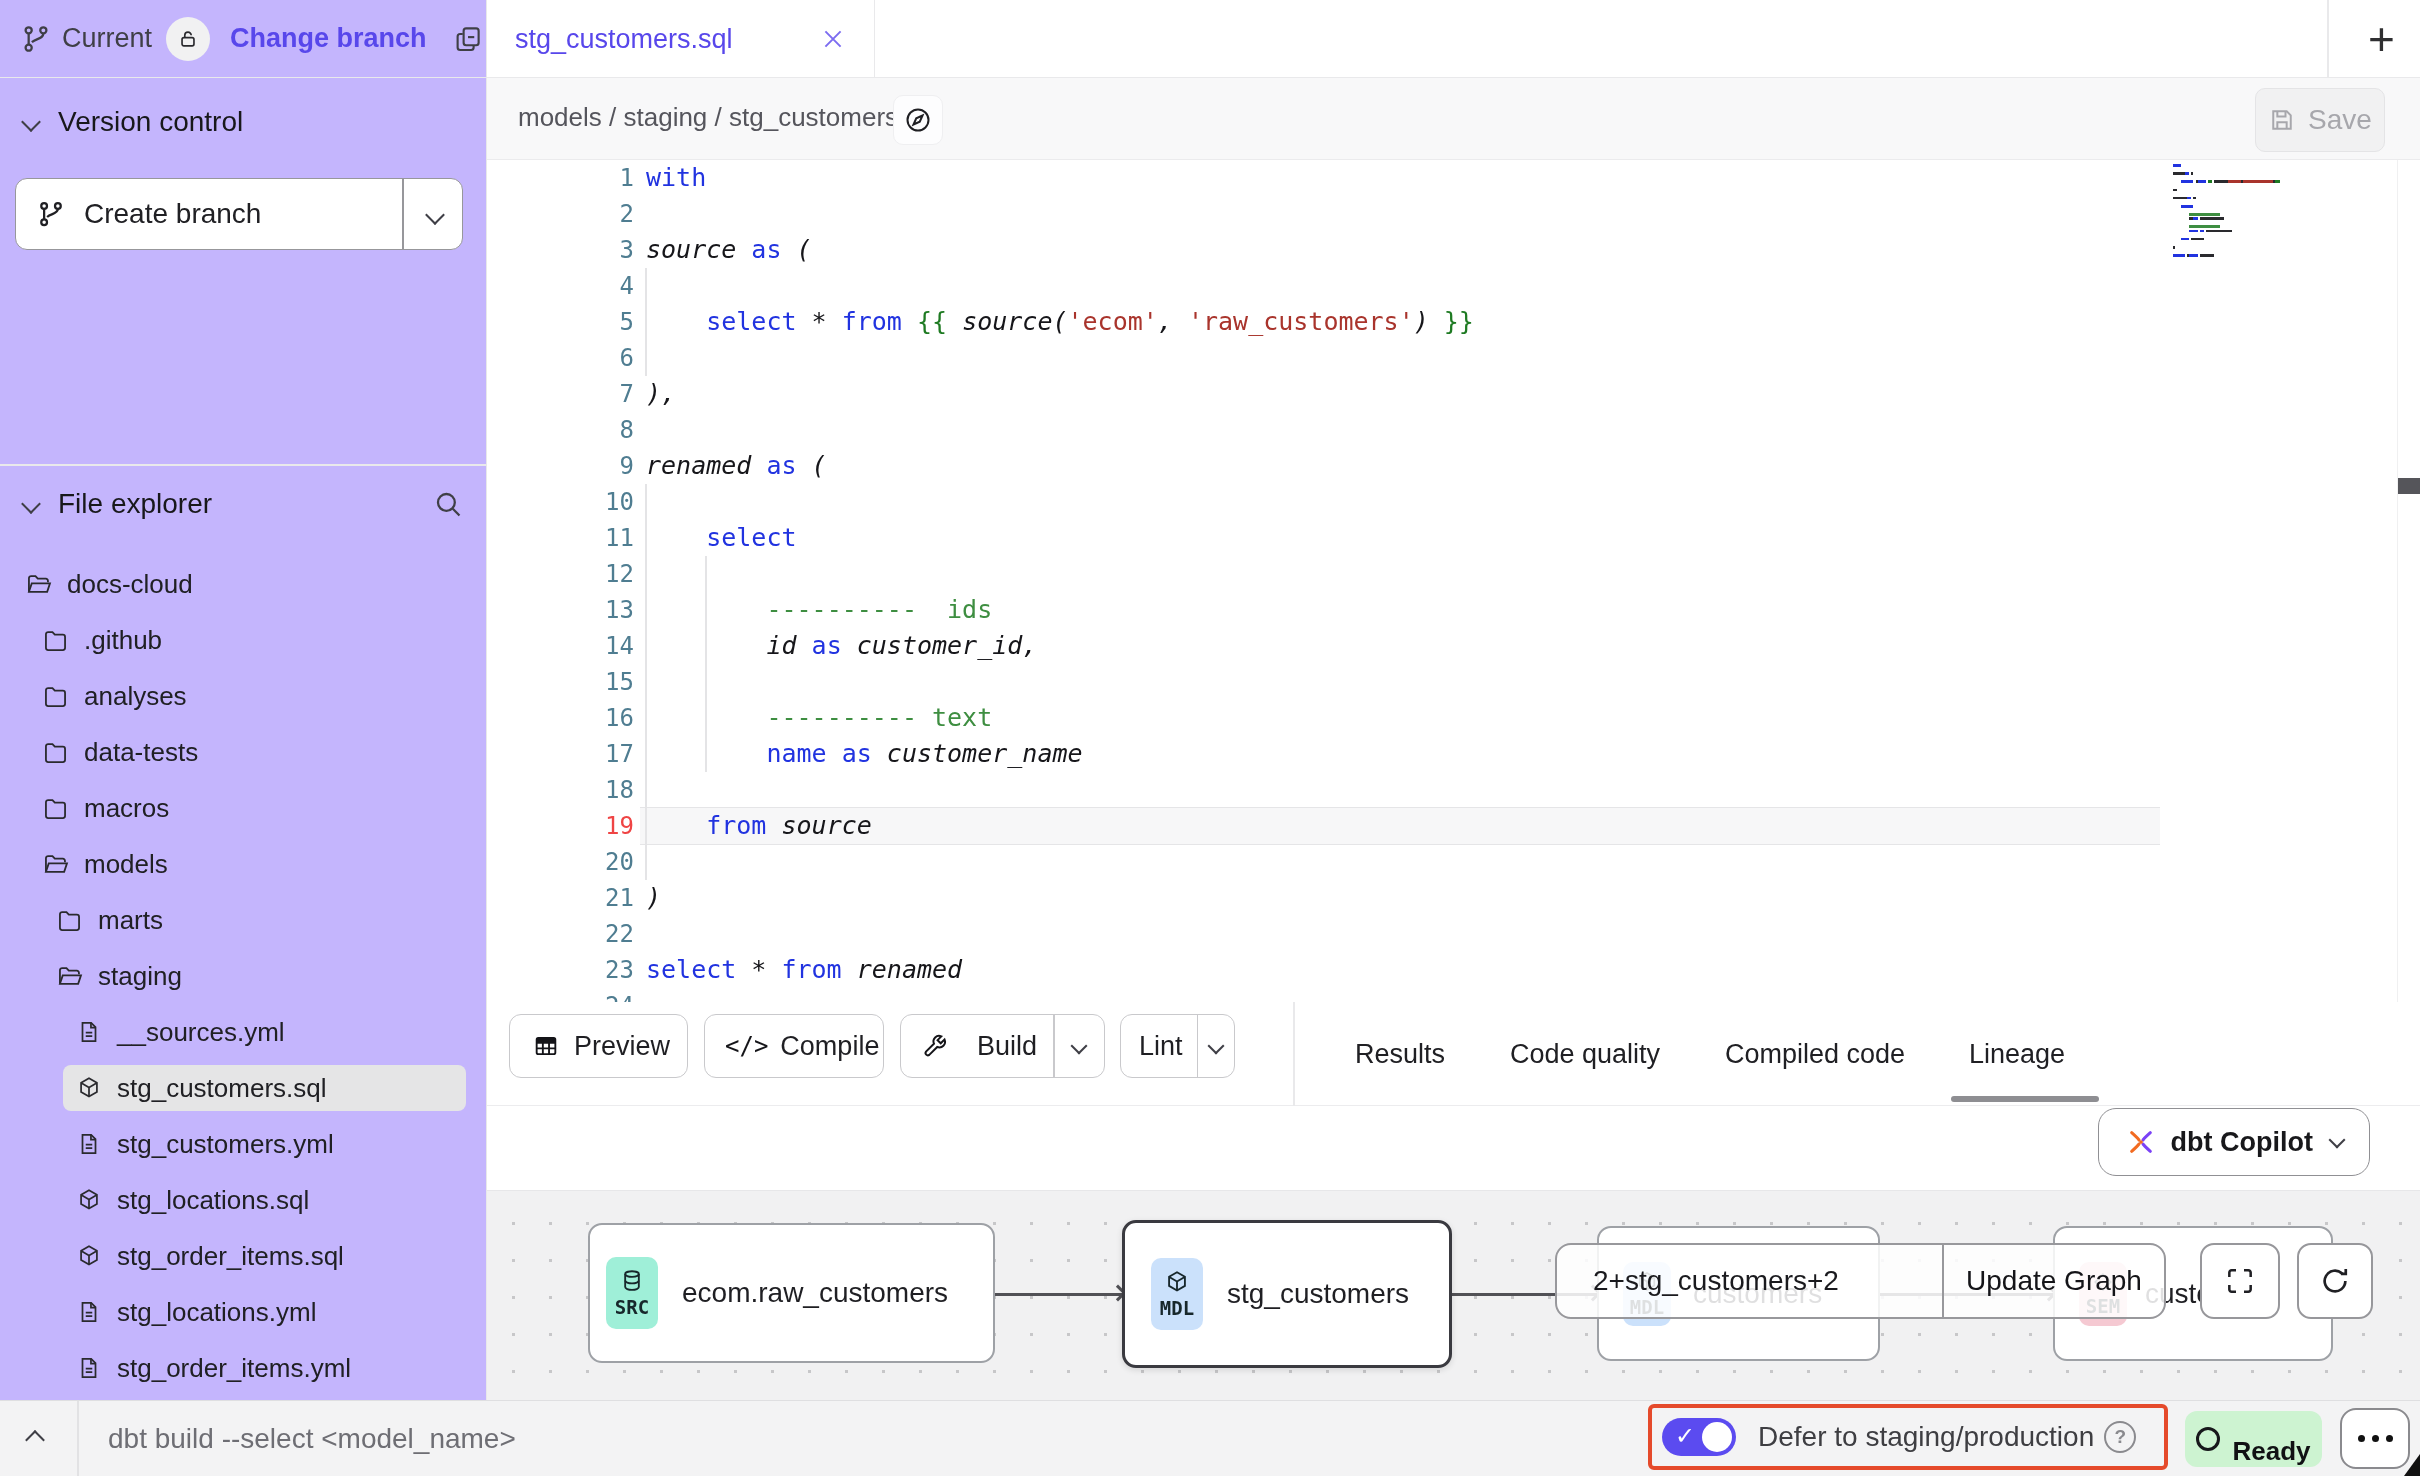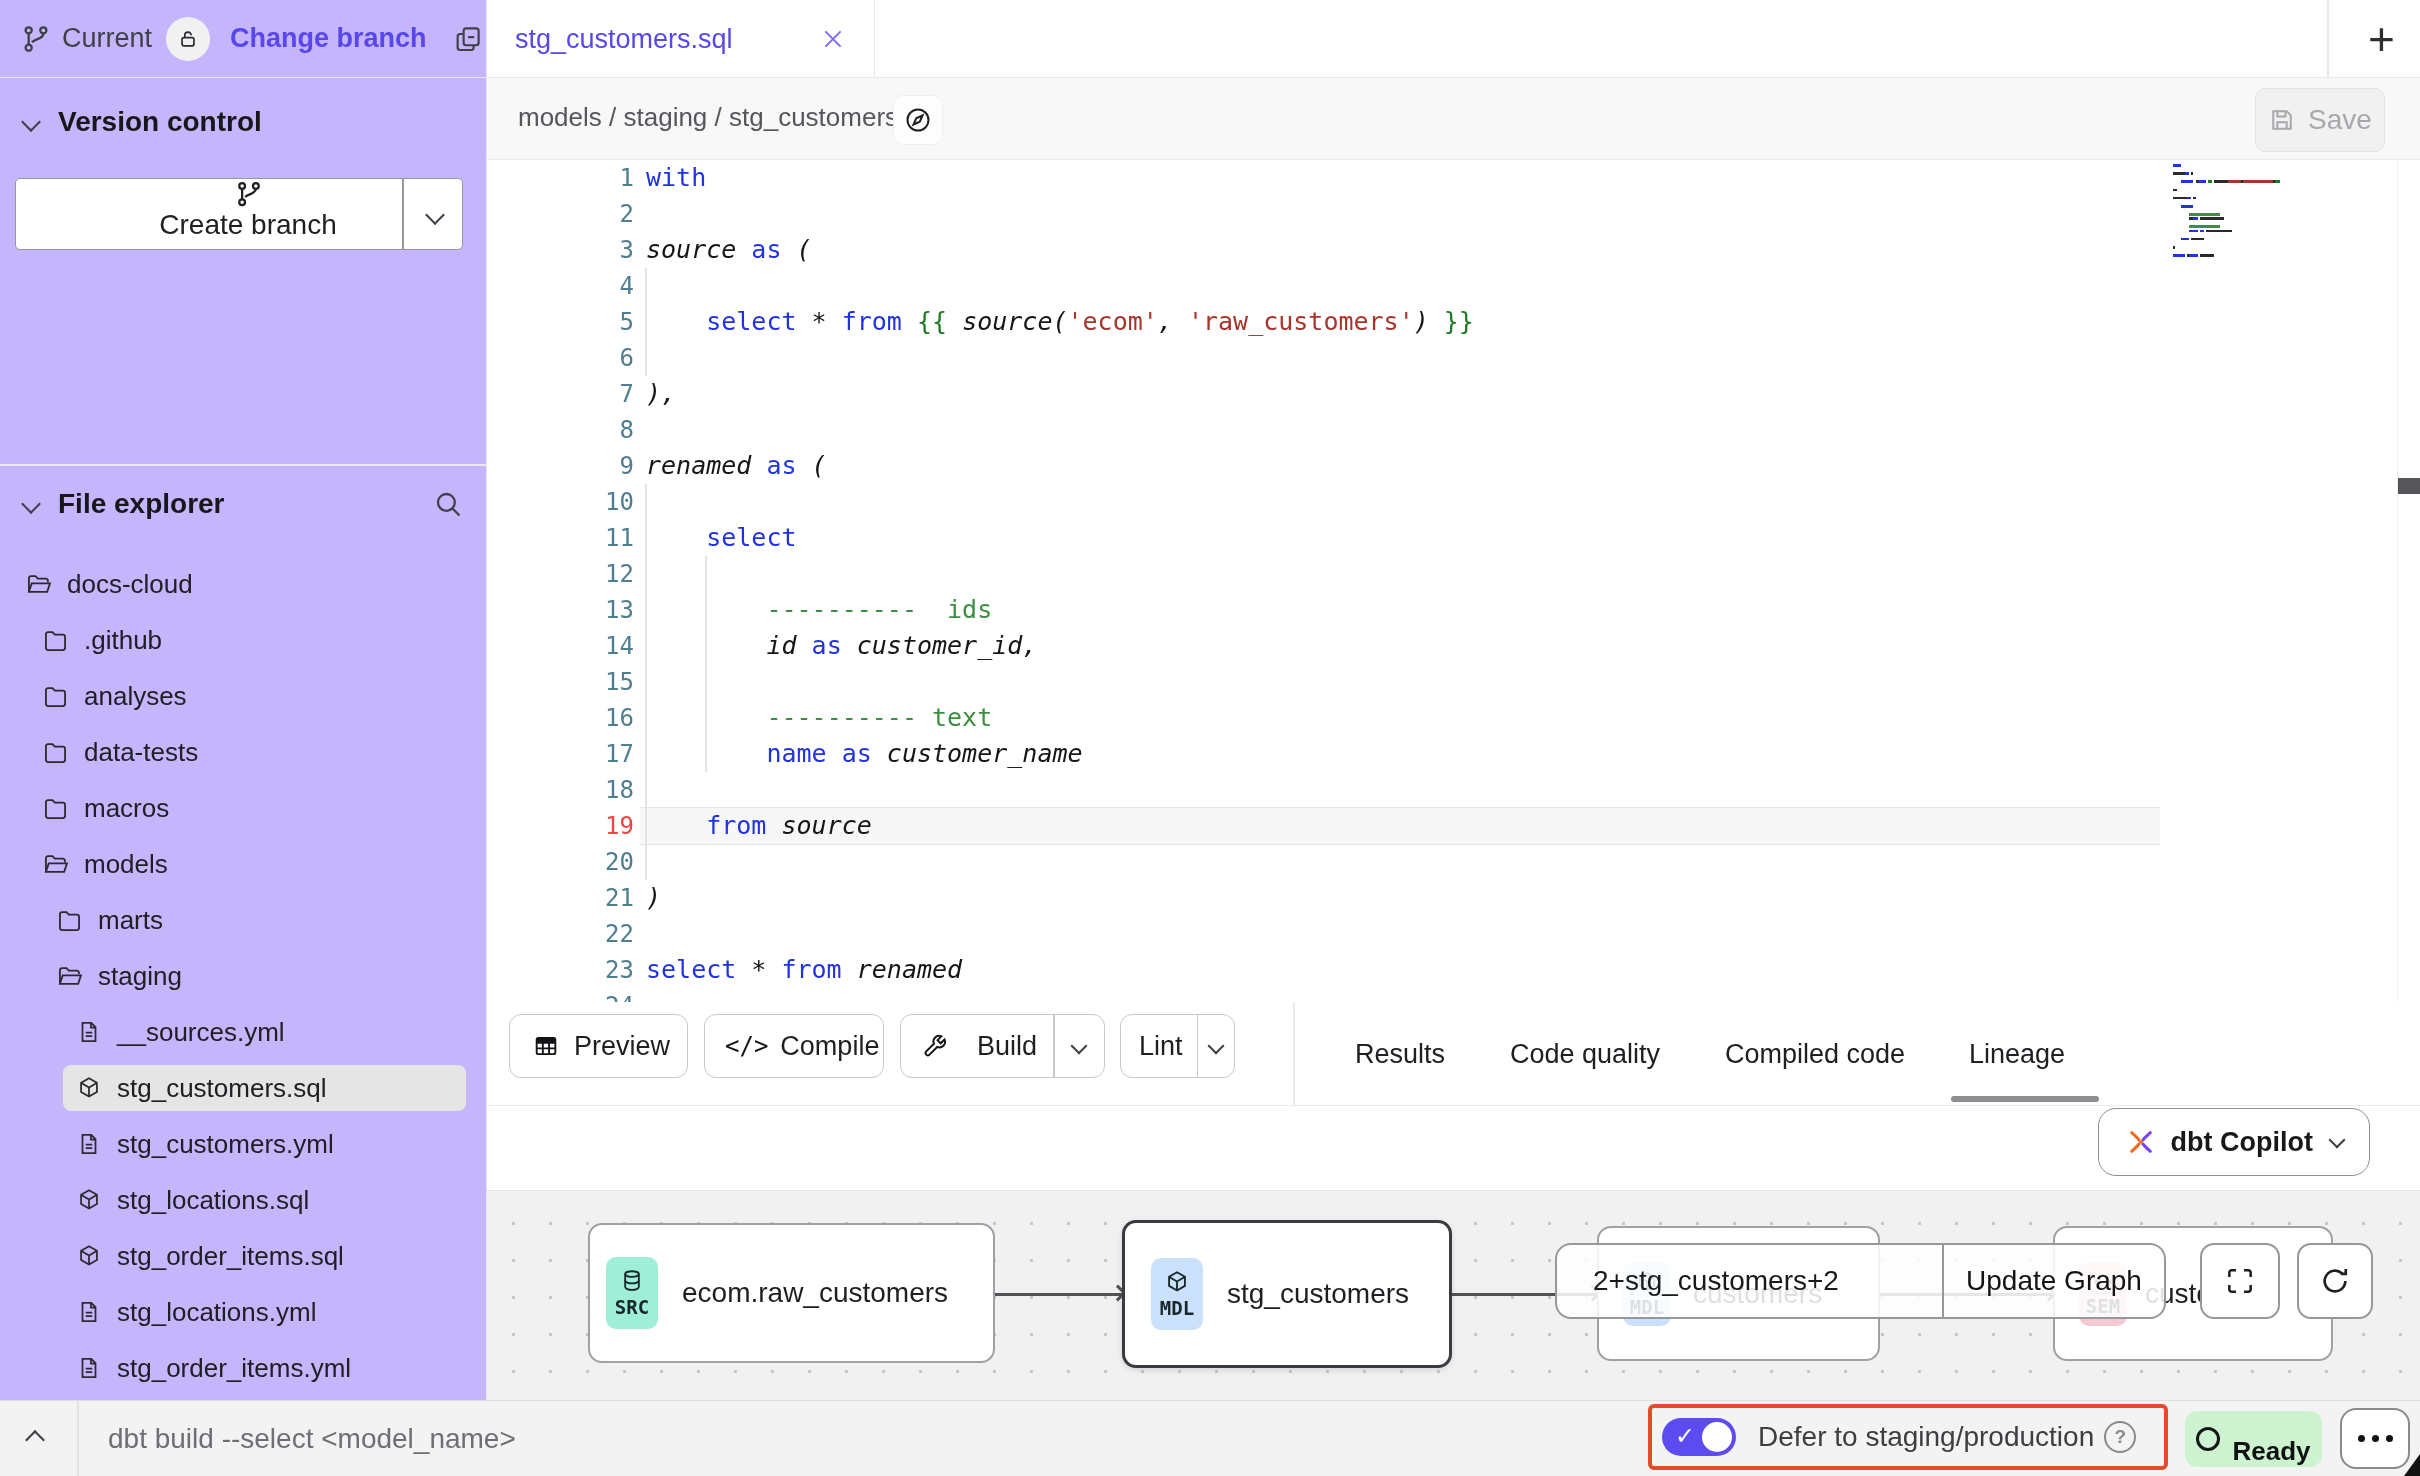--- a/index.html
+++ b/index.html
@@ -11,26 +11,26 @@
 
   
   #sidebar{position:absolute;left:0;top:0;width:487px;height:1400px;background:#c4b5fd;border-right:1.5px solid #e8e8ea;box-sizing:border-box;}
   #sb-top{position:absolute;left:0;top:0;width:100%;height:78px;border-bottom:1.5px solid #e9e9eb;box-sizing:border-box;display:flex;align-items:center;}
   #branch-ico{margin-left:20px;color:#3f3f46;}
   #cur-label{margin-left:10px;font-size:27px;color:#3f3f46;}
   #lock-badge{margin-left:14px;width:44px;height:44px;border-radius:50%;background:#f1f1f2;display:flex;align-items:center;justify-content:center;color:#2a2a2e;}
   #change-branch{margin-left:20px;font-size:27px;font-weight:600;color:var(--accent,#5847eb);cursor:pointer;}
   #copy-ico{margin-left:26px;color:#3f3f46;}
   .sec-head{position:absolute;left:0;width:100%;display:flex;align-items:center;}
-  .sec-head .t{margin-left:20px;font-size:28px;font-weight:700;color:#18181b;}
+  .sec-head .t{margin-left:20px;font-size:28px;font-weight:400;color:#18181b;}
   .sec-head .chev{margin-left:24px;}
   #vc-head{top:100px;height:44px;}
   #fe-head{top:482px;height:44px;}
   #fe-search{position:absolute;right:22px;top:6px;color:#3f3f46;}
-  #create-branch{position:absolute;left:15px;top:178px;width:448px;height:72px;border:1.8px solid #97979b;border-radius:5px;box-sizing:border-box;display:flex;align-items:center;background:#fff;flex-direction:column;}
+  #create-branch{position:absolute;left:15px;top:178px;width:448px;height:72px;border:1.8px solid #97979b;border-radius:12px;box-sizing:border-box;display:flex;align-items:center;background:#fff;}
   #create-branch .lbl{margin-left:18px;font-size:28px;font-weight:500;color:#202024;}
   #create-branch .icon{margin-left:20px;color:#202024;}
   #cb-div{position:absolute;right:58px;top:0;height:100%;width:1.8px;background:#97979b;}
   #cb-chev{position:absolute;right:20px;top:29px;}
   #sb-div{position:absolute;left:0;top:464px;width:100%;height:1.5px;background:#e9e9eb;}
   #tree{position:absolute;left:0;top:556px;width:100%;}
   .tree-row{height:56px;display:flex;align-items:center;position:relative;font-size:26px;color:#202024;cursor:pointer;}
   .tree-row .ticon{color:#2a2a2e;display:flex;}
   .tree-row .tlabel{margin-left:15px;white-space:nowrap;}
   .d0 .ticon{margin-left:25px;} .d1 .ticon{margin-left:42px;} .d2 .ticon{margin-left:56px;} .d3 .ticon{margin-left:76px;}

